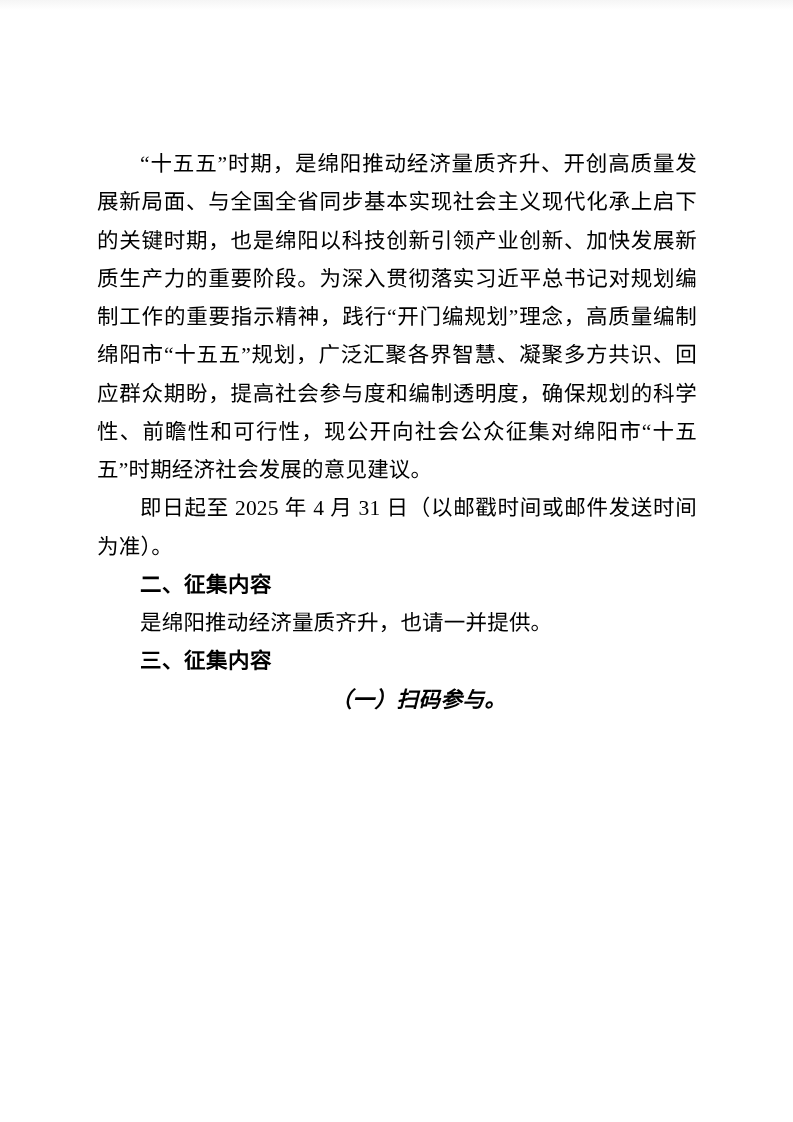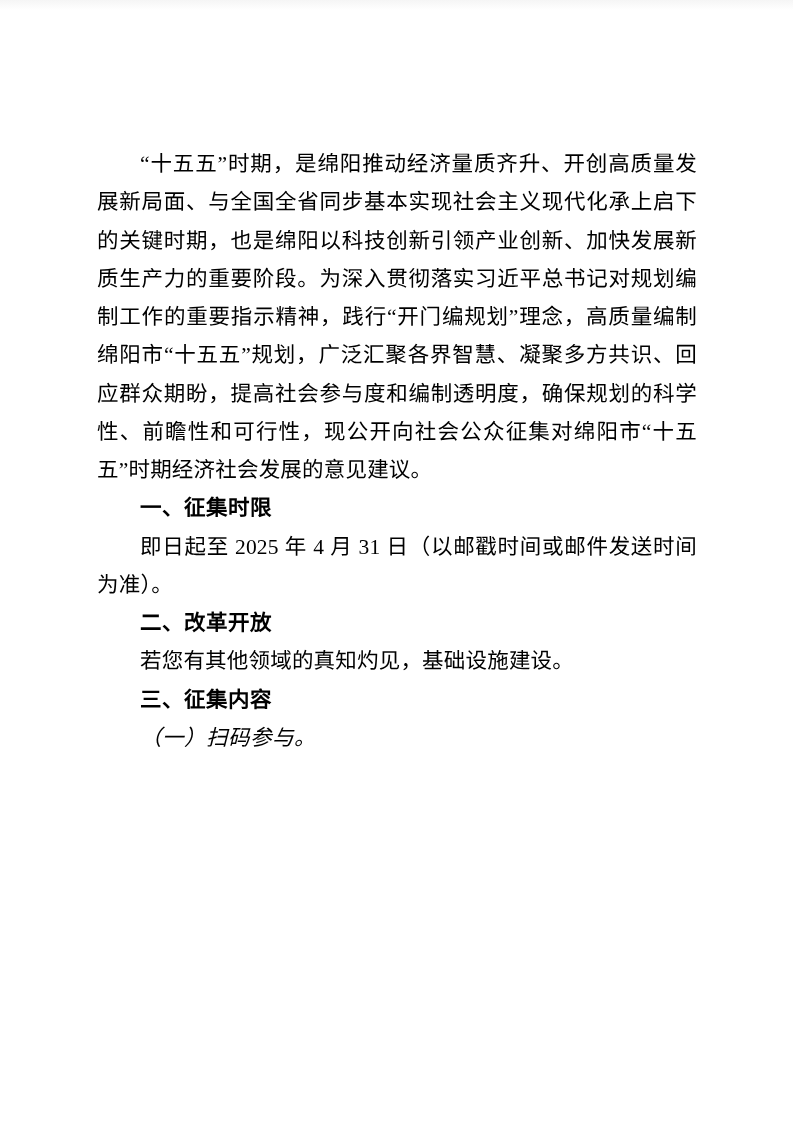--- a/index.html
+++ b/index.html
@@ -46,33 +46,32 @@
   }
   
   .content p.heading {
     font-family: "Liberation Sans", "DejaVu Sans", sans-serif;
     font-weight: bold;
     text-align: left;
     letter-spacing: 0.5px;
   }
   
   .content p.subheading {
-    font-weight: normal;
+    font-weight: bold;
     font-style: italic;
-    text-align: left;
+    text-align: center;
     letter-spacing: 0.5px;
   }
 </style>
 </head>
 <body>
 
 <div class="page">
   <div class="page-top-edge"></div>
   <div class="content">
     <p class="body">“十五五”时期，是绵阳推动经济量质齐升、开创高质量发展新局面、与全国全省同步基本实现社会主义现代化承上启下的关键时期，也是绵阳以科技创新引领产业创新、加快发展新质生产力的重要阶段。为深入贯彻落实习近平总书记对规划编制工作的重要指示精神，践行“开门编规划”理念，高质量编制绵阳市“十五五”规划，广泛汇聚各界智慧、凝聚多方共识、回应群众期盼，提高社会参与度和编制透明度，确保规划的科学性、前瞻性和可行性，现公开向社会公众征集对绵阳市“十五五”时期经济社会发展的意见建议。</p>
-    <p class="heading">一、征集时限</p>
     <p class="body">即日起至 2025 年 4 月 31 日（以邮戳时间或邮件发送时间为准）。</p>
-    <p class="heading">二、改革开放</p>
-    <p class="body">若您有其他领域的真知灼见，基础设施建设。</p>
+    <p class="heading">二、征集内容</p>
+    <p class="body">是绵阳推动经济量质齐升，也请一并提供。</p>
     <p class="heading">三、征集内容</p>
     <p class="subheading">（一）扫码参与。</p>
   </div>
 </div>
 
 </body></html>

